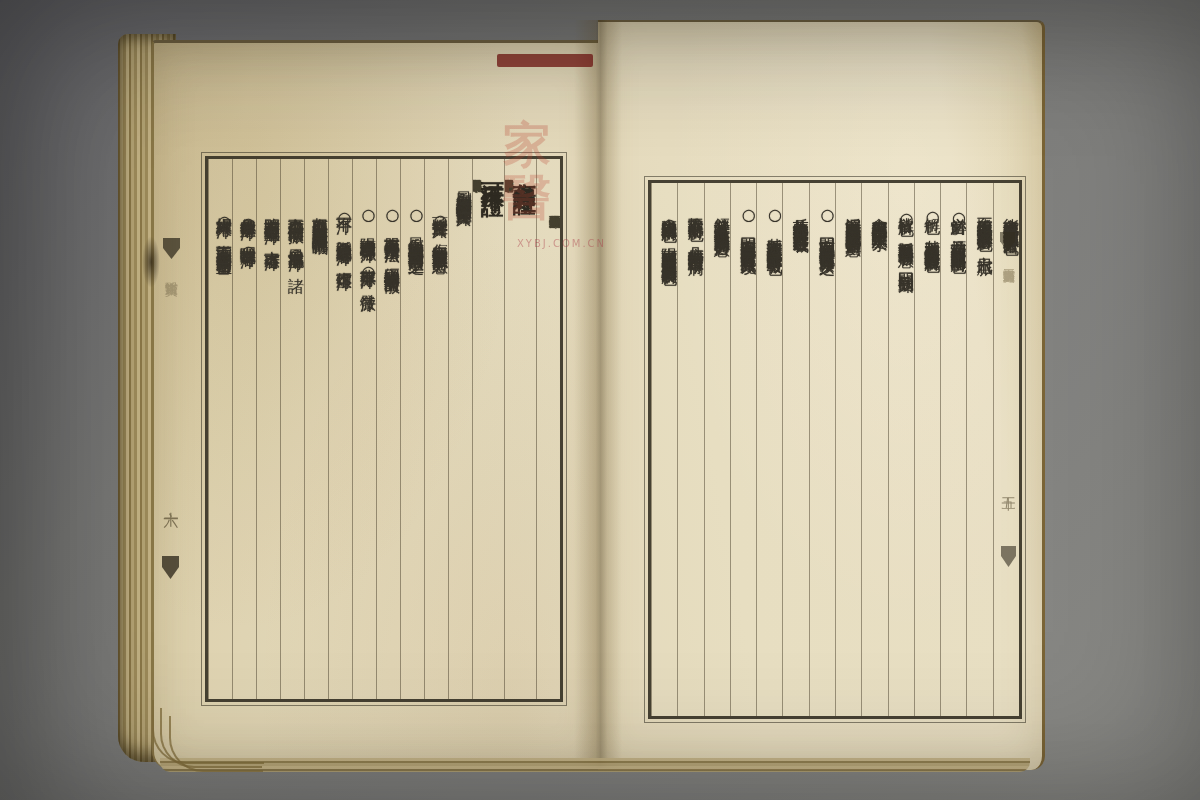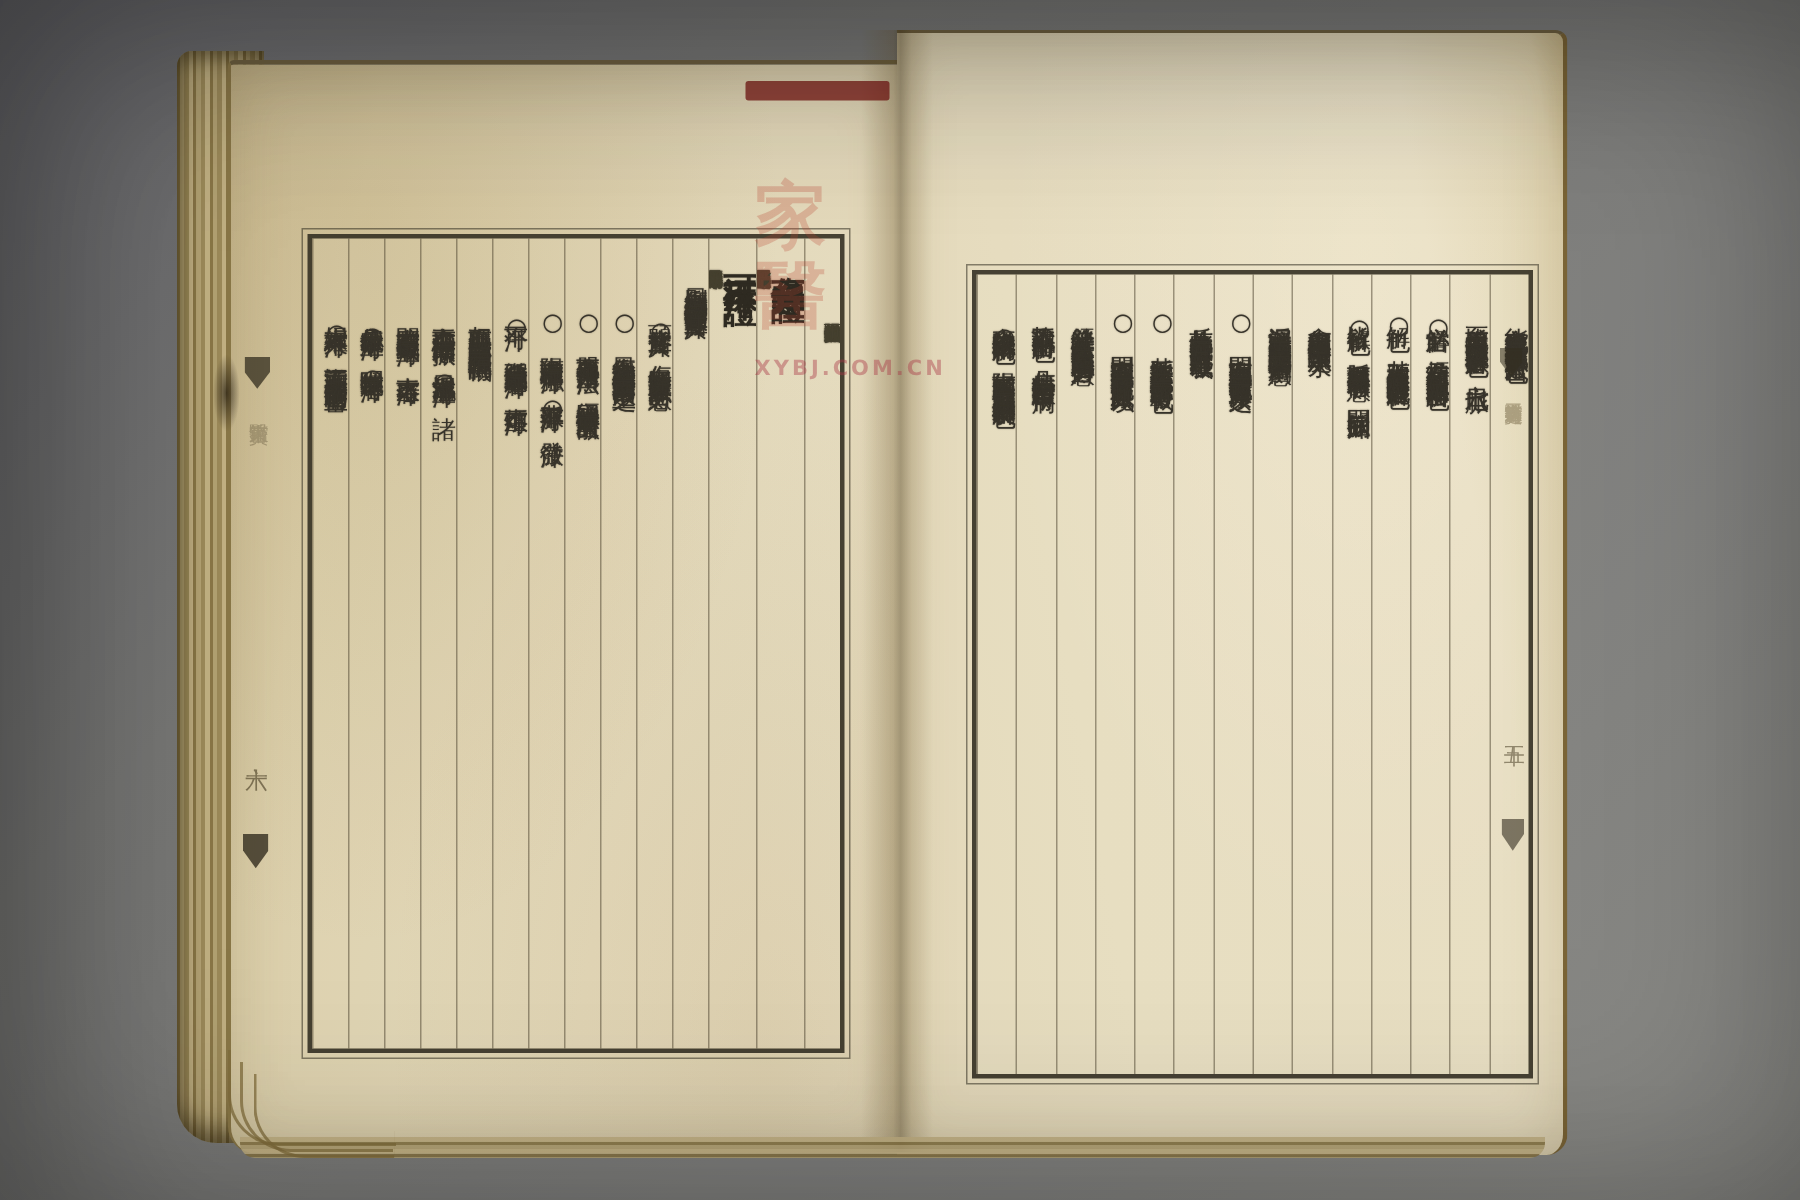--- a/index.html
+++ b/index.html
@@ -50,21 +50,21 @@
   
   .foldmark{position:absolute;writing-mode:vertical-rl;text-orientation:upright;color:#4a3f26;}
   .fishtail{position:absolute;background:#332d1f;
     clip-path:polygon(0 0,100% 0,100% 42%,50% 88%,0 42%);}
   .smudge{position:absolute;background:radial-gradient(ellipse,rgba(40,32,18,.75),rgba(40,32,18,0) 70%);
     border-radius:50%;}
   
   .wm-bar{position:absolute;left:497px;top:54px;width:96px;height:13px;background:#7d201b;opacity:.8;border-radius:2px;}
   .wm-chars{position:absolute;left:503px;top:118px;width:100px;font-size:48px;line-height:1.1;
     color:rgba(185,65,45,.26);font-weight:bold;letter-spacing:4px;}
-  .wm-latin{position:absolute;left:503px;top:238px;font-size:14px;font-weight:bold;
+  .wm-latin{position:absolute;left:517px;top:238px;font-size:10px;font-weight:normal;
     letter-spacing:2px;color:rgba(170,55,70,.42);}
 </style>
 </head>
 <body>
 
 <div class="photo">
 
   <div class="stack-left"></div>
   <div class="page page-left"></div>
   <div class="page page-right"></div>

